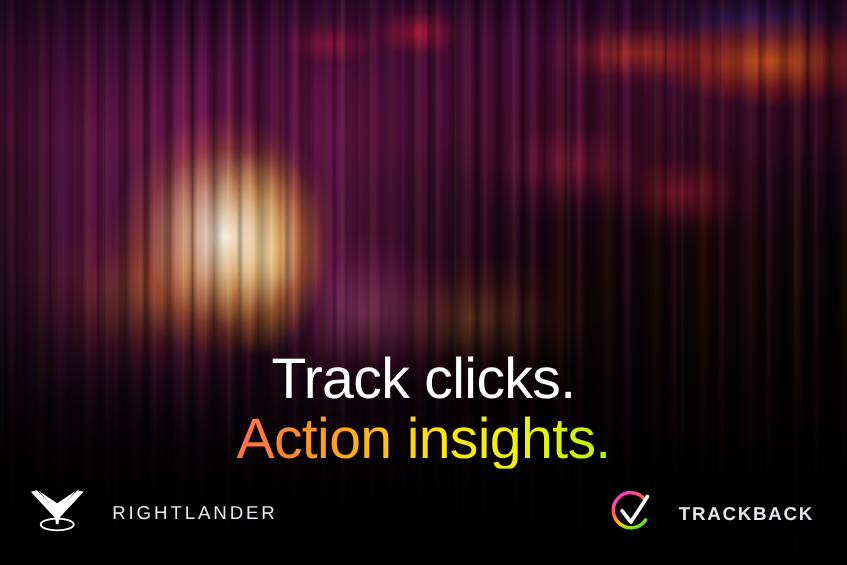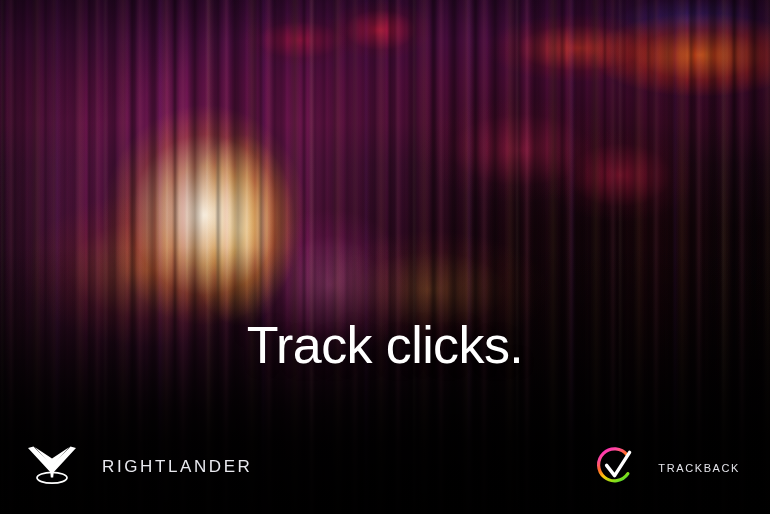--- a/index.html
+++ b/index.html
@@ -183,23 +183,23 @@
 
   .wordmark{
     color:#e9e9ef;
     font-size:17px;
     letter-spacing:2.6px;
     font-weight:400;
     white-space:nowrap;
   }
   .wordmark-tb{
     color:#e4e4ea;
-    font-size:11px;
+    font-size:17px;
     letter-spacing:1.6px;
-    font-weight:400;
+    font-weight:700;
     white-space:nowrap;
     margin-left:-2px;
   }
 
   .mark{display:block;}
 </style>
 </head>
 <body>
 
 <div id="banner">
@@ -207,20 +207,21 @@
   <div class="bg-layer bg-base"></div>
   <div class="bg-layer bg-bands"></div>
   <div class="bg-layer bg-core"></div>
   <div class="bg-layer bg-streaks"></div>
   <div class="bg-layer bg-streaks2"></div>
   <div class="bg-layer bg-streaks3"></div>
   <div class="bg-layer bg-vignette"></div>
 
   <div class="headline">
     <span class="line line-1">Track clicks.</span>
+    <span class="line line-2">Action insights.</span>
   </div>
 
   <div class="logo-row">
 
     <div class="logo logo-left">
       <span class="mark">
         <svg width="52" height="42" viewBox="0 0 52 42" aria-hidden="true">
 
           <path d="M2 4 L26 30 L50 4 L44.5 2.6 L26 21.2 L7.5 2.6 Z" fill="#ffffff"></path>
           <path d="M9 3.2 L26 22.6 L43 3.2 L26 14.5 Z" fill="#ffffff"></path>

